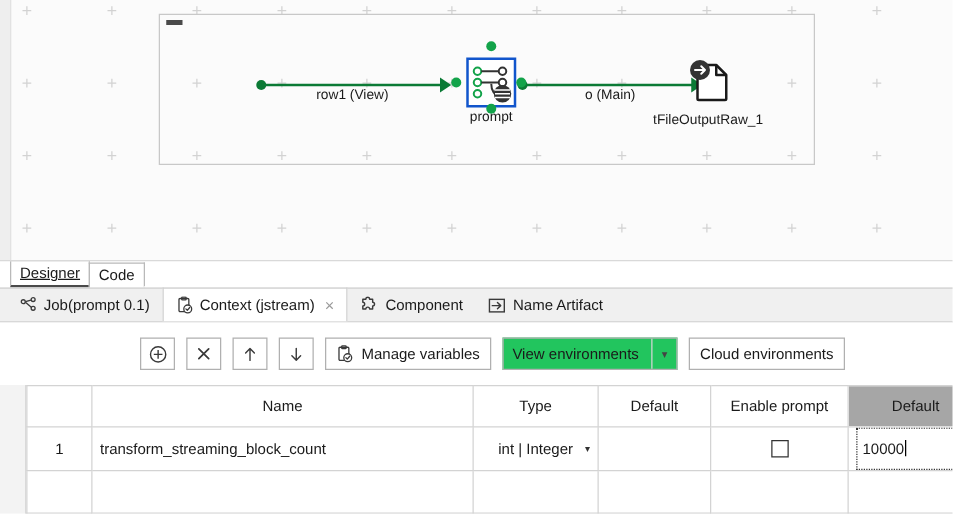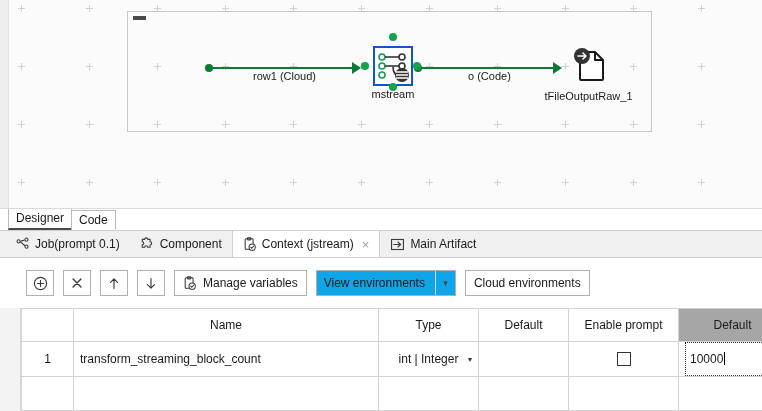--- a/index.html
+++ b/index.html
@@ -153,20 +153,21 @@
     border: 1px solid #b9b9b9;
     border-bottom: none;
     background: #ffffff;
     line-height: 15px;
     margin-right: -1px;
     cursor: default;
   }
   .viewtab.active {
     border-bottom: 2px solid #4a4a4a;
     font-weight: normal;
+    text-decoration: underline;
   }
   .viewtab-filler {
     flex: 1;
     border-bottom: 1px solid #ffffff;
     height: 19px;
   }
 
   
   .panel-tabs {
     height: 28px;
@@ -205,41 +206,42 @@
 
   
   .toolbar {
     height: 50px;
     background: #ffffff;
     display: flex;
     align-items: center;
     padding-left: 26px;
     gap: 9px;
     box-sizing: border-box;
+    justify-content: center;
   }
   .tb-btn {
     height: 26px;
     min-width: 28px;
     border: 1px solid #b0b0b0;
     background: #ffffff;
     display: flex;
     align-items: center;
     justify-content: center;
     gap: 6px;
     padding: 0 8px;
     font-size: 12px;
     color: #1a1a1a;
     cursor: default;
     box-sizing: border-box;
   }
   .tb-btn.icon-only { padding: 0; width: 28px; }
   .tb-select {
     height: 26px;
     border: 1px solid #b0b0b0;
-    background: #0ea5e9;
+    background: #22c55e;
     display: flex;
     align-items: center;
     font-size: 12px;
     padding-left: 7px;
     cursor: default;
     box-sizing: border-box;
   }
   .tb-select .sel-text { padding-right: 10px; }
   .tb-select .sel-arrow {
     border-left: 1px solid #d5d5d5;
@@ -386,26 +388,26 @@
         <div class="gmark" style="left: 698px; top: 179px;"></div>
       </div>
 
     <div class="subjob-frame">
       <div class="subjob-collapse"></div>
     </div>
 
     <div class="link-dot" style="left:205px; top:64px;"></div>
     <div class="link" style="left:209px; top:67px; width:145px;"></div>
     <div class="arrowhead" style="left:352px; top:62px;"></div>
-    <div class="link-label" style="left:253px; top:70px;">row1 (Cloud)</div>
+    <div class="link-label" style="left:253px; top:70px;">row1 (View)</div>
 
     <div class="link-dot" style="left:414px; top:64px;"></div>
     <div class="link" style="left:418px; top:67px; width:137px;"></div>
     <div class="arrowhead" style="left:553px; top:62px;"></div>
-    <div class="link-label" style="left:468px; top:70px;">o (Code)</div>
+    <div class="link-label" style="left:468px; top:70px;">o (Main)</div>
 
 
     <div class="node" style="left:371px; top:46px; width:44px;">
       <div class="node-box" style="width:40px;height:40px;">
         <div class="sel-blue"></div>
         <svg width="40" height="40" viewBox="0 0 40 40">
           <rect x="2" y="2" width="36" height="36" fill="#ffffff"></rect>
           <circle cx="9" cy="11" r="3" fill="none" stroke="#13a34a" stroke-width="1.6"></circle>
           <circle cx="9" cy="20" r="3" fill="none" stroke="#13a34a" stroke-width="1.6"></circle>
           <circle cx="9" cy="29" r="3" fill="none" stroke="#13a34a" stroke-width="1.6"></circle>
@@ -415,24 +417,24 @@
           <path d="M12 20 H26" stroke="#333333" stroke-width="1.6" fill="none"></path>
           <path d="M20 21 C20 27 23 30 27 31" stroke="#333333" stroke-width="1.6" fill="none"></path>
           <circle cx="29" cy="29" r="7" fill="#333333"></circle>
           <path d="M23 26 h12 M23 29 h12 M23 32 h12" stroke="#ffffff" stroke-width="1.3"></path>
         </svg>
         <div class="handle" style="left:16px; top:-13px;"></div>
         <div class="handle" style="left:16px; top:37px;"></div>
         <div class="handle" style="left:-12px; top:16px;"></div>
         <div class="handle" style="left:40px; top:16px;"></div>
       </div>
-      <div class="node-label">mstream</div>
-    </div>
-
-    <div class="node" style="left:541px; top:44px; width:95px;">
+      <div class="node-label">prompt</div>
+    </div>
+
+    <div class="node" style="left:519px; top:44px; width:95px;">
       <div class="node-box">
         <svg width="44" height="44" viewBox="0 0 44 44">
           <path d="M14 8 h14 l8 8 v19 a1 1 0 0 1 -1 1 h-21 a1 1 0 0 1 -1 -1 v-26 a1 1 0 0 1 1 -1 z" fill="#ffffff" stroke="#1a1a1a" stroke-width="2" stroke-linejoin="round"></path>
           <path d="M28 8 v8 h8" fill="none" stroke="#1a1a1a" stroke-width="2" stroke-linejoin="round"></path>
           <circle cx="15" cy="12" r="8" fill="#333333"></circle>
           <path d="M11 12 h8 M16 9 l3 3 -3 3" fill="none" stroke="#ffffff" stroke-width="1.6" stroke-linecap="round" stroke-linejoin="round"></path>
         </svg>
       </div>
       <div class="node-label">tFileOutputRaw_1</div>
     </div>
@@ -453,45 +455,45 @@
     <div class="ptab">
       <svg width="14" height="14" viewBox="0 0 16 16">
         <circle cx="3" cy="5" r="1.8" fill="none" stroke="#3a3a3a" stroke-width="1.2"></circle>
         <circle cx="12" cy="3" r="1.8" fill="none" stroke="#3a3a3a" stroke-width="1.2"></circle>
         <circle cx="12" cy="11" r="1.8" fill="none" stroke="#3a3a3a" stroke-width="1.2"></circle>
         <path d="M5 5 L10 3.5 M5 5.5 L10.3 10" stroke="#3a3a3a" stroke-width="1.2" fill="none"></path>
       </svg>
       <span>Job(prompt 0.1)</span>
     </div>
 
-    <div class="ptab">
-      <svg width="15" height="15" viewBox="0 0 16 16">
-        <path d="M5 2.5 a1.6 1.6 0 0 1 3.2 0 h2.6 v2.6 a1.6 1.6 0 0 1 0 3.2 v2.6 h-2.6 a1.6 1.6 0 0 0 -3.2 0 h-2.6 v-2.6 a1.6 1.6 0 0 0 0 -3.2 v-2.6 z" fill="none" stroke="#3a3a3a" stroke-width="1.2" stroke-linejoin="round"></path>
-      </svg>
-      <span>Component</span>
-    </div>
-
     <div class="ptab active">
       <svg width="14" height="15" viewBox="0 0 16 17">
         <rect x="2.5" y="2" width="9" height="12" rx="1" fill="none" stroke="#3a3a3a" stroke-width="1.2"></rect>
         <rect x="5" y="0.8" width="4" height="2.4" rx="0.6" fill="none" stroke="#3a3a3a" stroke-width="1.2"></rect>
         <circle cx="10.5" cy="11.5" r="3.6" fill="#ffffff" stroke="#3a3a3a" stroke-width="1.2"></circle>
         <path d="M8.8 11.5 l1.3 1.3 2.2 -2.6" fill="none" stroke="#3a3a3a" stroke-width="1.2" stroke-linecap="round" stroke-linejoin="round"></path>
       </svg>
       <span>Context (jstream)</span>
       <span class="closex">×</span>
     </div>
 
+    <div class="ptab">
+      <svg width="15" height="15" viewBox="0 0 16 16">
+        <path d="M5 2.5 a1.6 1.6 0 0 1 3.2 0 h2.6 v2.6 a1.6 1.6 0 0 1 0 3.2 v2.6 h-2.6 a1.6 1.6 0 0 0 -3.2 0 h-2.6 v-2.6 a1.6 1.6 0 0 0 0 -3.2 v-2.6 z" fill="none" stroke="#3a3a3a" stroke-width="1.2" stroke-linejoin="round"></path>
+      </svg>
+      <span>Component</span>
+    </div>
+
 
     <div class="ptab">
       <svg width="15" height="13" viewBox="0 0 16 14">
         <rect x="1.6" y="1.6" width="12.8" height="10.8" fill="none" stroke="#3a3a3a" stroke-width="1.2"></rect>
         <path d="M4 7 h7 M8.5 4.3 L11.3 7 L8.5 9.7" fill="none" stroke="#3a3a3a" stroke-width="1.2" stroke-linecap="round" stroke-linejoin="round"></path>
       </svg>
-      <span>Main Artifact</span>
+      <span>Name Artifact</span>
     </div>
   </div>
 
   <div class="toolbar">
     <div class="tb-btn icon-only">
       <svg width="15" height="15" viewBox="0 0 16 16">
         <circle cx="8" cy="8" r="6.5" fill="none" stroke="#3a3a3a" stroke-width="1.2"></circle>
         <path d="M8 4.3 v7.4 M4.3 8 h7.4" stroke="#3a3a3a" stroke-width="1.2"></path>
       </svg>
     </div>

